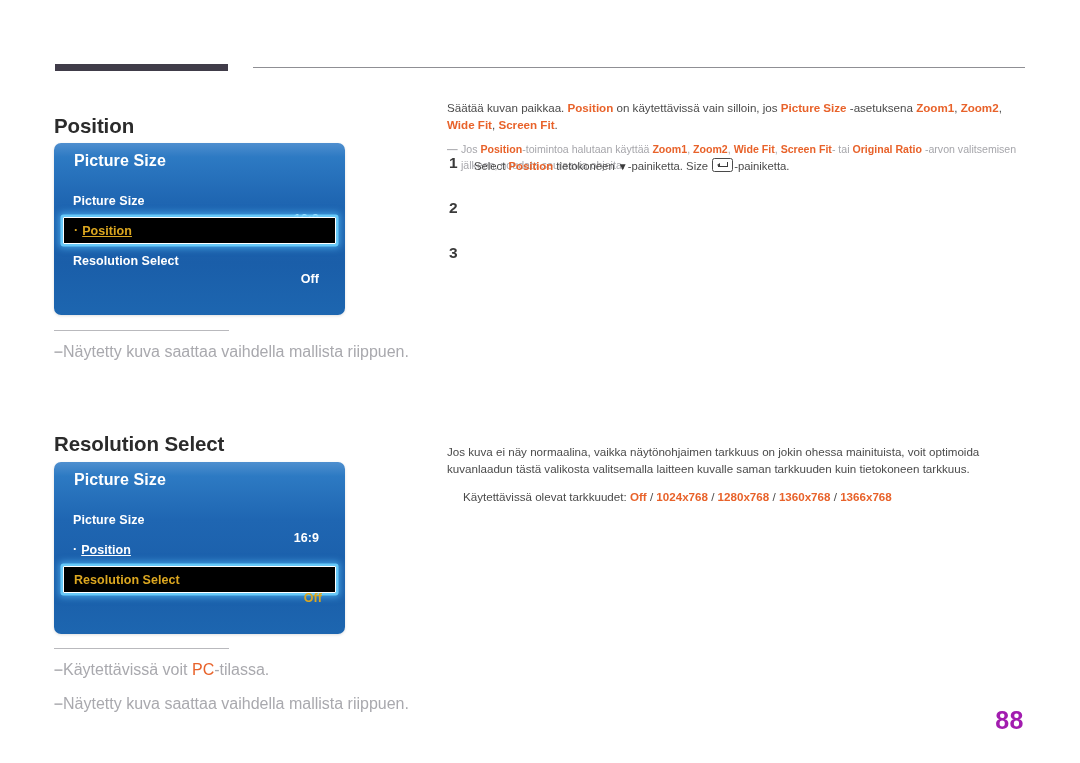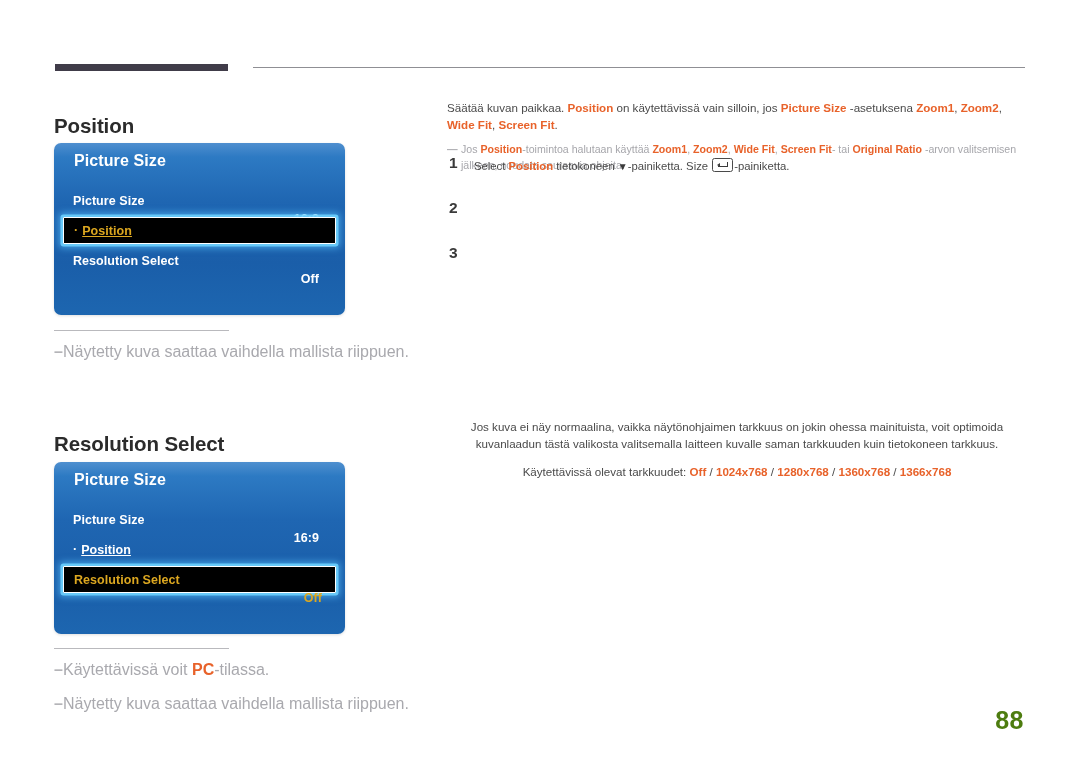--- a/index.html
+++ b/index.html
@@ -130,26 +130,26 @@
     line-height: 1.45;
     margin-bottom: 11px;
     white-space: nowrap;
   }
   .fn-dash {
     display: inline-block;
     width: 9px;
     color: #b4b4b8;
     font-weight: bold;
   }
-  .fn-item .hl { color: #e8622a; font-weight: bold; }
+  .fn-item .hl { color: #e8622a; font-weight: normal; }
 
   
   .rcol { position: absolute; left: 447px; width: 580px; }
   #rcol-position   { top: 99px; }
-  #rcol-resolution { top: 418px; text-align: center; }
+  #rcol-resolution { top: 443px; }
 
   .lead {
     font-size: 11.6px;
     color: #4a4a4a;
     line-height: 1.5;
     margin: 0 0 7px 0;
   }
   .lead .hl { color: #e8622a; font-weight: bold; }
 
   .note {
@@ -221,32 +221,32 @@
     border-top: 2.6px solid transparent;
     border-bottom: 2.6px solid transparent;
     border-right: 3.4px solid #3a3a3a;
   }
 
   
   .reslist {
     font-size: 11.6px;
     color: #4a4a4a;
     line-height: 1.5;
-    margin: 10px 0 0 0;
+    margin: 10px 0 0 16px;
   }
   .reslist .hl { color: #e8622a; font-weight: bold; }
 
   
   .pageno {
     position: absolute;
     right: 56px;
     bottom: 28px;
     font-size: 25px;
     font-weight: bold;
-    color: #4d7c0f;
+    color: #a21caf;
     letter-spacing: 0.5px;
   }
 </style>
 </head>
 <body>
 
 <div class="rule-thick"></div>
 <div class="rule-thin"></div>
 
 <h1 class="section-title" id="title-position">Position</h1>

